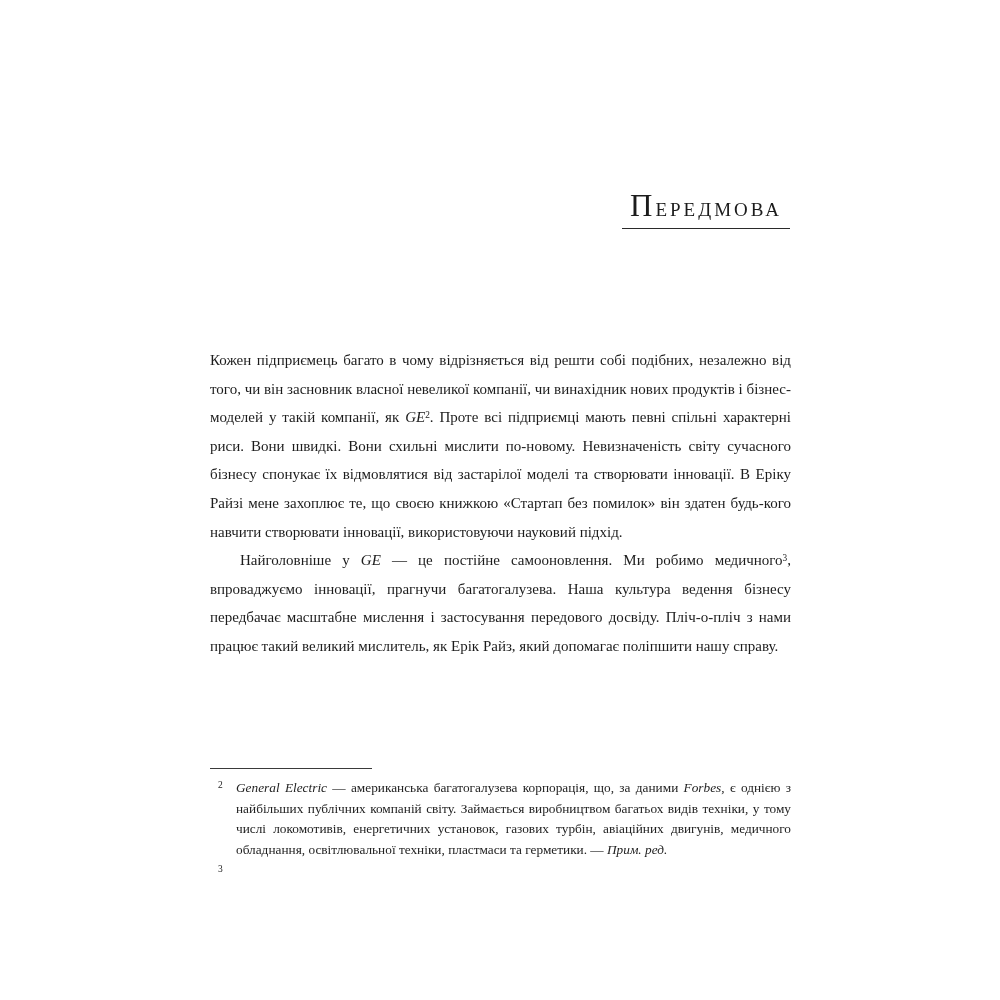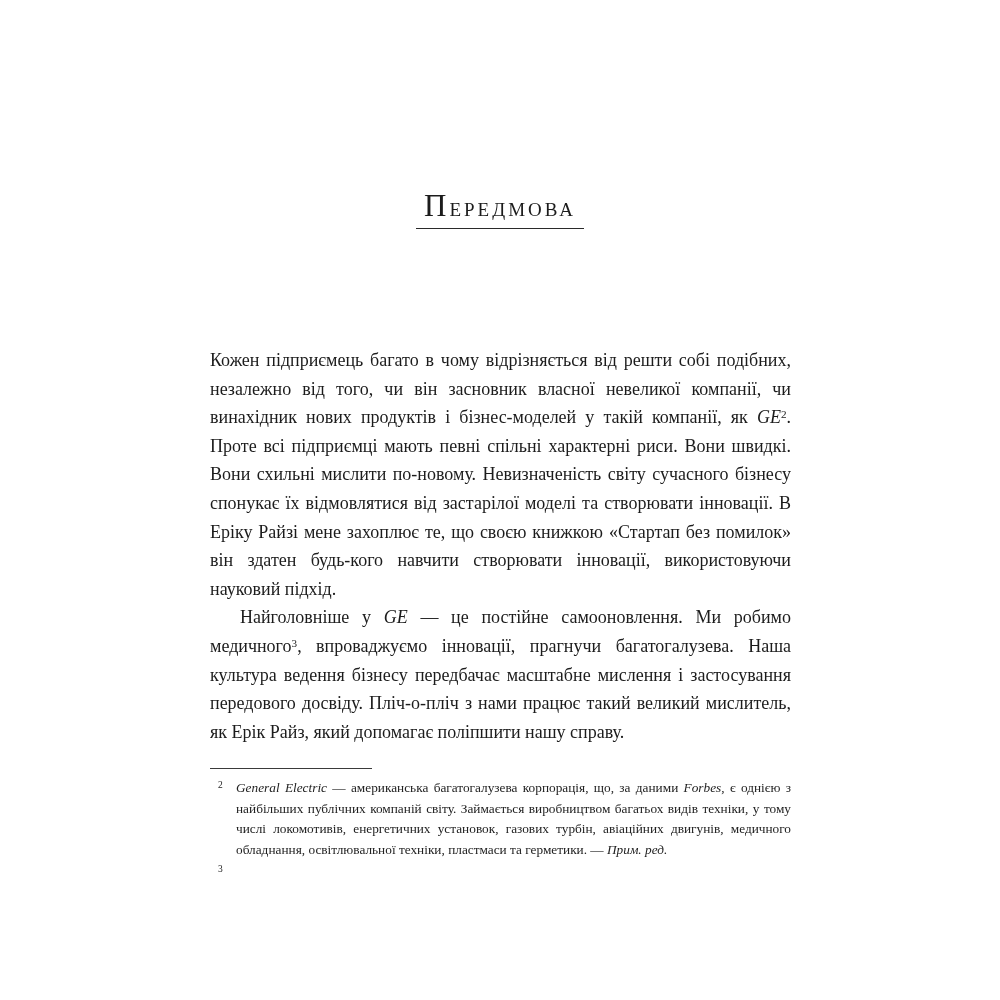--- a/index.html
+++ b/index.html
@@ -14,21 +14,21 @@
     position: absolute;
     inset: 0;
     background: #ffffff;
   }
   
   .title-wrap {
     position: absolute;
     top: 190px;
     left: 210px;
     width: 580px;
-    text-align: center;
+    text-align: right;
   }
   .title {
     display: inline-block;
     border-bottom: 1.5px solid #2a2a2a;
     padding: 0 8px 7px 8px;
     letter-spacing: 3px;
     white-space: nowrap;
   }
   .title-initial {
     font-size: 31px;
@@ -38,21 +38,21 @@
   .title-rest {
     font-size: 19px;
     line-height: 1;
   }
   
   .body-text {
     position: absolute;
     top: 346px;
     left: 210px;
     width: 581px;
-    font-size: 18px;
+    font-size: 15px;
     line-height: 28.6px;
     text-align: justify;
     color: #1c1c1c;
   }
   .body-text p { margin: 0; }
   .body-text p.indented { text-indent: 30px; }
   em { font-style: italic; }
   sup {
     font-size: 0.62em;
     line-height: 0;

